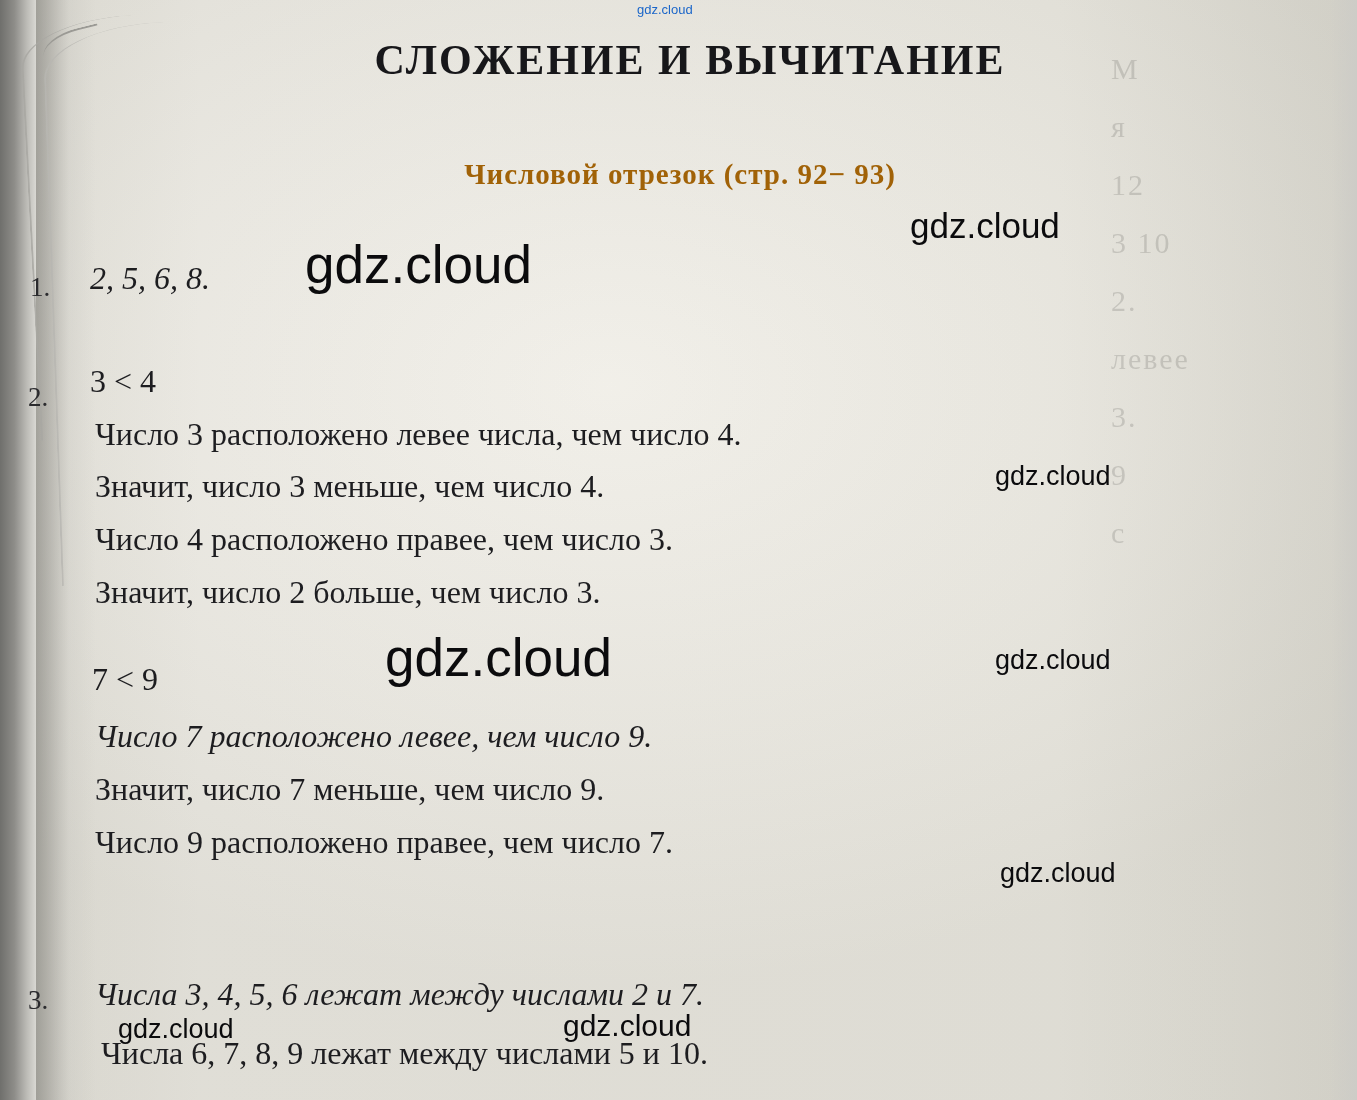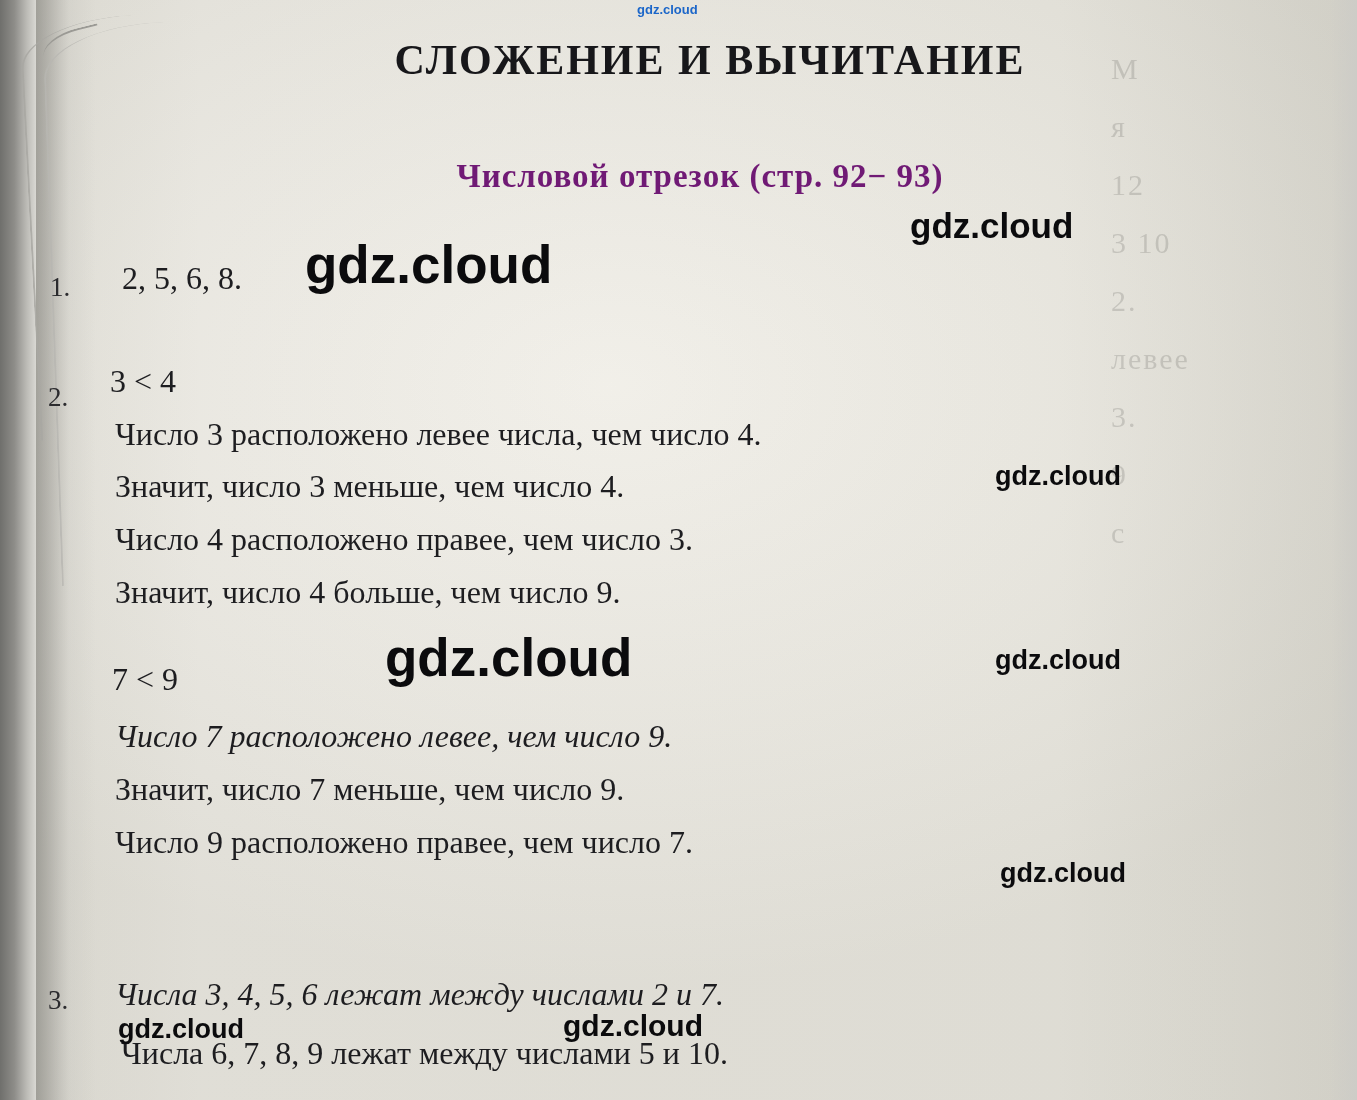--- a/index.html
+++ b/index.html
@@ -116,21 +116,20 @@
     background: linear-gradient(270deg, #cdccc7 0%, rgba(255,255,255,0) 100%);
   }
 
   
   #content {
     position: absolute;
     left: 0;
     top: 0;
     width: 1200px;
     height: 1060px;
-    margin-left: 20px;
   }
 
   .doc-title {
     position: absolute;
     left: 330px;
     top: 36px;
     width: 720px;
     text-align: center;
     font-family: "Liberation Serif", serif;
     font-weight: bold;
@@ -140,23 +139,23 @@
   }
 
   .doc-subtitle {
     position: absolute;
     left: 300px;
     top: 158px;
     width: 760px;
     text-align: center;
     font-family: "Liberation Serif", serif;
     font-weight: bold;
-    font-size: 33px;
+    font-size: 29px;
     letter-spacing: 1px;
-    color: #701a75;
+    color: #a16207;
   }
 
   .item-num {
     position: absolute;
     font-family: "Liberation Serif", serif;
     font-size: 27px;
     color: #2b2b2e;
   }
 
   .body-line {
@@ -165,21 +164,21 @@
     font-size: 32px;
     color: #1d1d20;
     white-space: nowrap;
   }
 
   
   .wm {
     position: absolute;
     font-family: "Liberation Sans", sans-serif;
     color: #0b0b0d;
-    font-weight: 700;
+    font-weight: 400;
     white-space: nowrap;
     text-align: right;
   }
   .wm-tiny {
     font-size: 13px;
     color: #1b66c9;
   }
 </style>
 </head>
 <body>
@@ -205,28 +204,28 @@
     <div class="gline">с</div>
   </div>
   <div id="ghost-edge"></div>
 
   <div id="content">
 
     <div class="doc-title">СЛОЖЕНИЕ И ВЫЧИТАНИЕ</div>
     <div class="doc-subtitle">Числовой отрезок (стр. 92− 93)</div>
 
     <div class="item-num" style="left:30px; top:272px;">1.</div>
-    <div class="body-line" style="left:102px; top:260px;">2, 5, 6, 8.</div>
+    <div class="body-line" style="left:90px; top:260px;font-style:italic;">2, 5, 6, 8.</div>
 
     <div class="item-num" style="left:28px; top:382px;">2.</div>
     <div class="body-line" style="left:90px; top:363px;">3 &lt; 4</div>
     <div class="body-line" style="left:95px; top:416px;">Число 3 расположено левее числа, чем число 4.</div>
     <div class="body-line" style="left:95px; top:468px;">Значит, число 3 меньше, чем число 4.</div>
     <div class="body-line" style="left:95px; top:521px;">Число 4 расположено правее, чем число 3.</div>
-    <div class="body-line" style="left:95px; top:574px;">Значит, число 4 больше, чем число 9.</div>
+    <div class="body-line" style="left:95px; top:574px;">Значит, число 2 больше, чем число 3.</div>
 
     <div class="body-line" style="left:92px; top:661px;">7 &lt; 9</div>
     <div class="body-line" style="left:95px; top:718px;font-style:italic;">Число 7 расположено левее, чем число 9.</div>
     <div class="body-line" style="left:95px; top:771px;">Значит, число 7 меньше, чем число 9.</div>
     <div class="body-line" style="left:95px; top:824px;">Число 9 расположено правее, чем число 7.</div>
 
     <div class="item-num" style="left:28px; top:985px;">3.</div>
     <div class="body-line" style="left:95px; top:976px;font-style:italic;">Числа 3, 4, 5, 6 лежат между числами 2 и 7.</div>
     <div class="body-line" style="left:101px; top:1035px;">Числа 6, 7, 8, 9 лежат между числами 5 и 10.</div>
 

